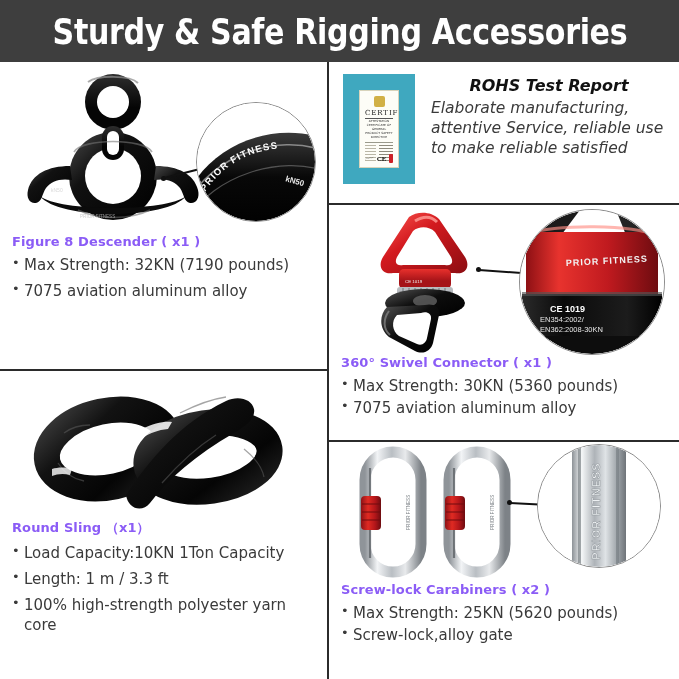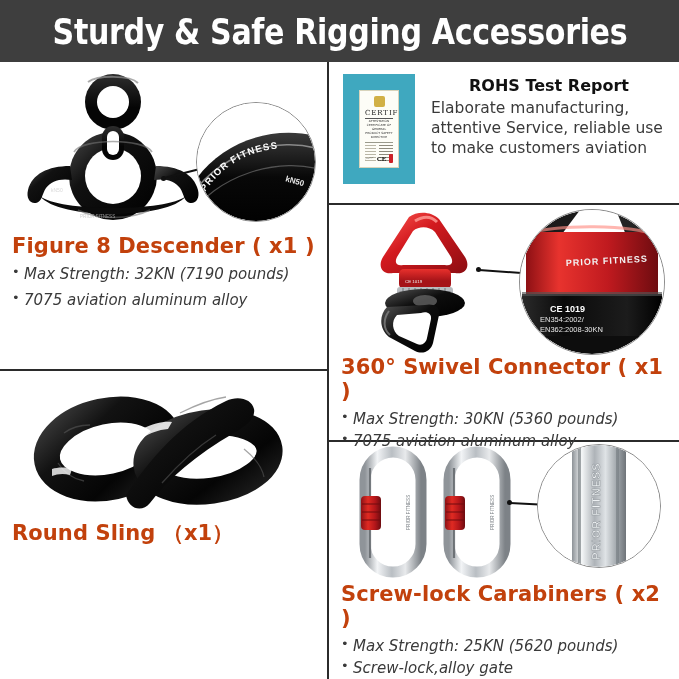--- a/index.html
+++ b/index.html
@@ -15,30 +15,30 @@
                 transform:scaleX(.93);transform-origin:center;white-space:nowrap;}
 
   
   .vrule{position:absolute;background:#2b2b2b;width:2px;}
   .hrule{position:absolute;background:#2b2b2b;height:2px;}
 
   
   .cell{position:absolute;box-sizing:border-box;}
   .photo{position:relative;width:100%;}
   .txt{padding:0 10px 0 12px;}
-  .ptitle{font-size:21px;font-weight:700;color:#c2410c;margin:0 0 7px 0;letter-spacing:.1px;}
+  .ptitle{font-size:13px;font-weight:700;color:#8b5cf6;margin:0 0 7px 0;letter-spacing:.1px;}
   .bullets{list-style:none;margin:0;padding:0;}
   .bullets li{font-size:15px;color:#3a3a3a;line-height:1.28;margin-bottom:7px;
-              padding-left:12px;position:relative;font-style:italic;}
+              padding-left:12px;position:relative;}
   .bullets li:before{content:"\2022";position:absolute;left:0;top:-1px;color:#3a3a3a;font-size:13px;}
   .tight li{margin-bottom:3px;}
 
   
   .rohs{display:flex;gap:16px;align-items:flex-start;padding:10px 12px 0 14px;}
-  .rohs-txt{flex:1;padding-top:2px;}
+  .rohs-txt{flex:1;padding-top:2px;font-style:italic;}
   .rohs-title{font-size:16px;font-weight:700;color:#111;text-align:center;margin:0 0 3px 0;}
   .rohs-body{font-size:15.5px;color:#3a3a3a;line-height:1.30;}
 
   
   .cert{width:72px;height:110px;background:#3fa8bf;padding:16px;box-sizing:border-box;flex:0 0 auto;}
   .cert-in{width:100%;height:100%;background:#fdfdf7;border:1px solid #d8d4bb;
            box-sizing:border-box;padding:4px 5px;position:relative;overflow:hidden;}
   .cert-seal{width:11px;height:11px;margin:1px auto 2px;background:#c9a227;
              border-radius:2px;opacity:.85;}
   .cert-h{text-align:center;font-family:"DejaVu Serif","Liberation Serif",serif;
@@ -211,21 +211,21 @@
               </svg>
               <span class="ce">CE</span>
               <span class="redmark"></span>
             </div>
           </div>
         </div>
       </div>
 
       <div class="rohs-txt">
         <div class="rohs-title">ROHS Test Report</div>
-        <div class="rohs-body">Elaborate manufacturing, attentive Service, reliable use to make customers aviation</div>
+        <div class="rohs-body">Elaborate manufacturing, attentive Service, reliable use to make reliable satisfied</div>
       </div>
     </div>
   </div>
 
   <div class="cell" style="left:329px;top:205px;width:350px;height:235px;">
 
     <div class="photo" style="height:150px;">
       <svg class="swivel" style="left:18px;top:6px;" width="150" height="142" viewBox="0 0 150 142">
         <defs>
           <linearGradient id="redg" x1="0" y1="0" x2="1" y2="1">
@@ -354,20 +354,25 @@
           <path d="M150 30 C166 22 182 16 196 14"></path>
         </g>
 
         <path d="M112 46 C124 40 134 38 142 39 L138 46 C128 47 120 50 114 54 Z" fill="#fff" opacity=".85"></path>
         <path d="M22 86 C28 84 36 84 42 86 L40 92 C33 90 27 91 22 93 Z" fill="#fff" opacity=".8"></path>
       </svg>
     </div>
 
     <div class="txt">
       <div class="ptitle">Round Sling （x1）</div>
+      <ul class="bullets">
+        <li>Load Capacity:10KN 1Ton Capacity</li>
+        <li>Length: 1 m / 3.3 ft</li>
+        <li>100% high-strength polyester yarn core</li>
+      </ul>
     </div>
   </div>
 
   <div class="cell" style="left:329px;top:442px;width:350px;height:237px;">
 
     <div class="photo" style="height:140px;">
 
       <svg class="carab" style="left:26px;top:4px;" width="76" height="132" viewBox="0 0 76 132">
         <defs>
           <linearGradient id="steel" x1="0" y1="0" x2="1" y2="0">

